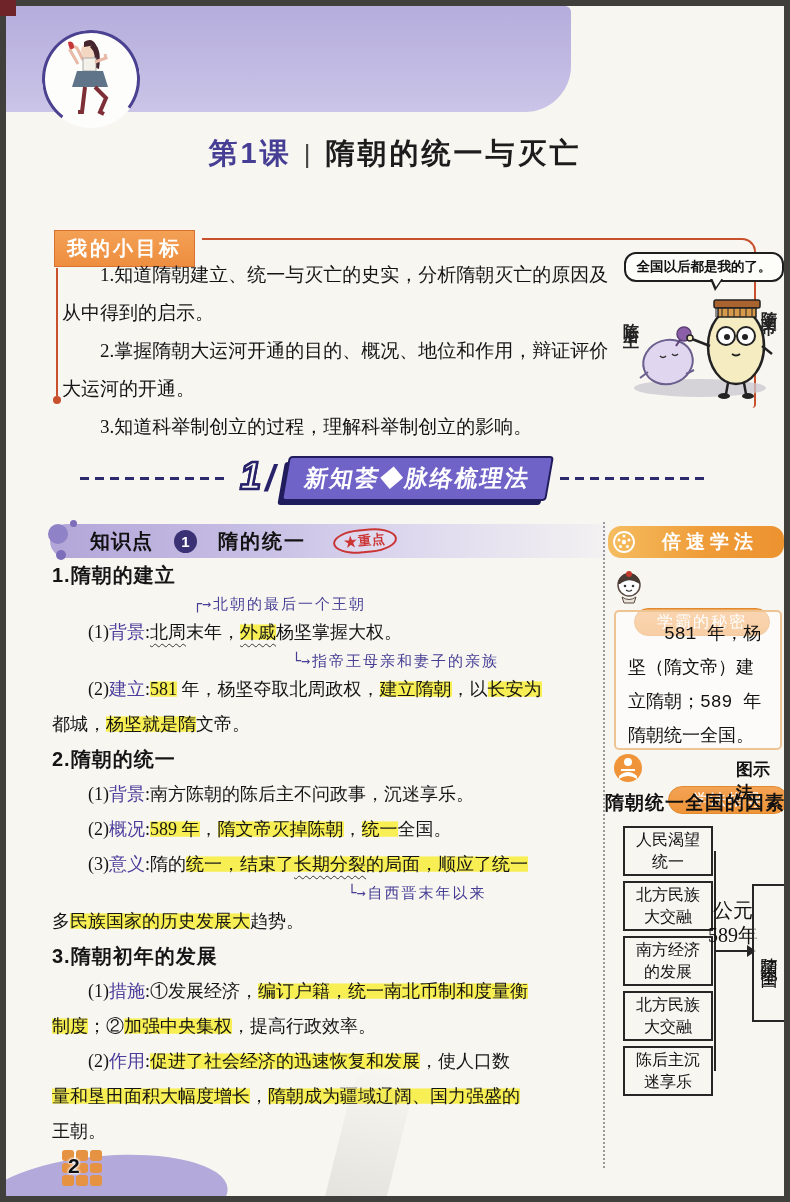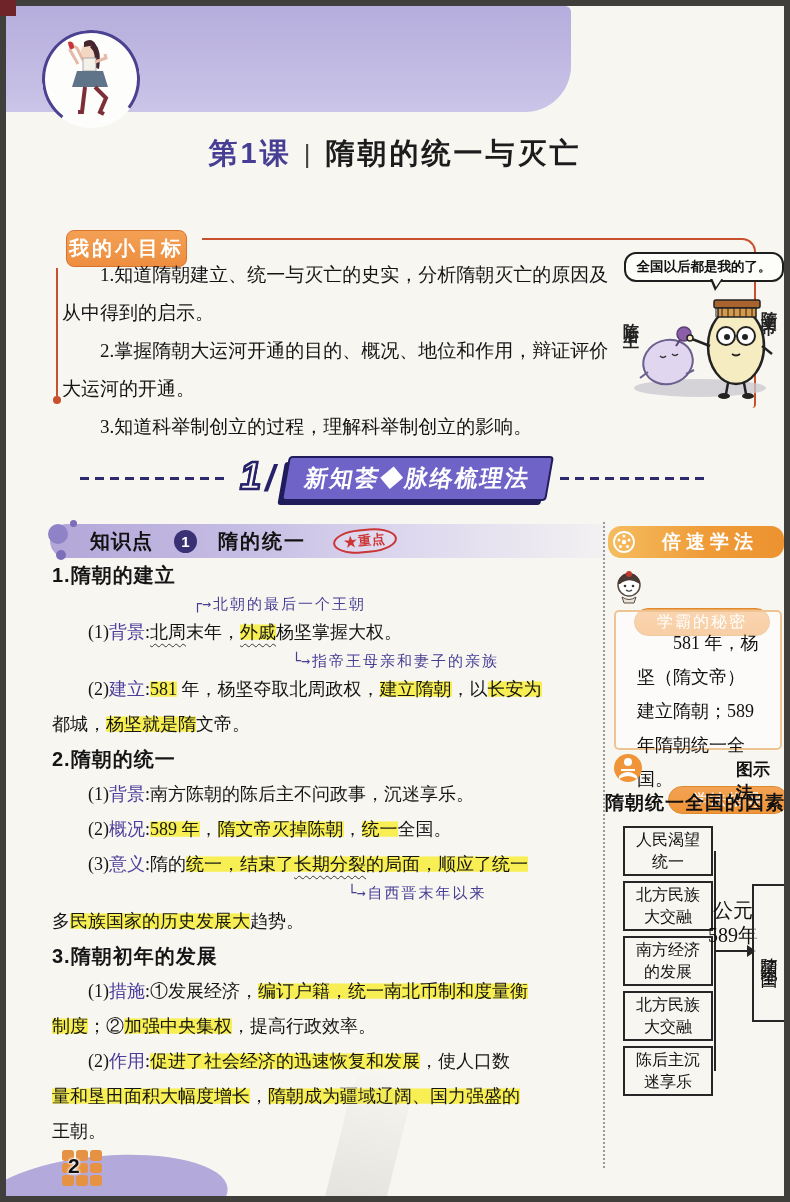--- a/index.html
+++ b/index.html
@@ -35,23 +35,23 @@
   .lesson-title .div{color:#444;font-weight:400;padding:0 12px;font-size:26px;}
   
   .goal-topline{
     position:absolute;left:196px;top:232px;width:552px;height:168px;
     border-top:2px solid #c9502c;border-right:2px solid #c9502c;
     border-radius:0 14px 4px 0;
   }
   .goal-leftline{position:absolute;left:50px;top:262px;width:2px;height:128px;background:#c9502c;}
   .goal-leftline::after{content:"";position:absolute;left:-3px;bottom:-8px;width:8px;height:8px;border-radius:50%;background:#c9502c;}
   .goal-badge{
-    position:absolute;left:60px;top:224px;padding:4px 2px;
+    position:absolute;left:48px;top:224px;padding:4px 12px;
     background:linear-gradient(180deg,#f3a055,#ee8e3f);
-    border:1px solid #d9712f;border-radius:8px;
+    border:1px solid #d9712f;border-radius:0;
     color:#fff;font-size:20px;font-weight:800;letter-spacing:3px;
   }
   .goal-list{position:absolute;left:56px;top:250px;width:556px;
     font-family:"Liberation Serif","DejaVu Serif",serif;
     font-size:19px;line-height:38px;color:#141414;}
   .goal-list p{margin:0;text-indent:2em;}
   
   .speech-bubble{
     position:absolute;left:618px;top:246px;width:156px;height:26px;
     background:#fdfdfa;border:2px solid #1e1e1e;border-radius:12px;
@@ -144,21 +144,21 @@
   .badge-icon{position:absolute;z-index:2;}
   .icon-student{left:608px;top:564px;}
   .icon-reading{left:606px;top:746px;}
   .guide-tag{position:absolute;left:730px;top:752px;font-size:17px;font-weight:800;color:#111;}
   .secret-box{
     position:absolute;left:608px;top:604px;width:168px;height:140px;
     border:2px solid #eec493;border-radius:5px;background:rgba(255,255,255,.55);
     font-family:"Liberation Serif","DejaVu Serif",serif;font-size:18px;line-height:34px;color:#111;
     padding:1px 8px;box-sizing:border-box;
   }
-  .secret-box p{margin:13px;text-indent:2em;}
+  .secret-box p{margin:4px;text-indent:2em;font-family:Liberation Mono, monospace;}
   .sb-chart-title{position:absolute;left:598px;top:784px;width:182px;text-align:center;
     font-size:19px;font-weight:800;color:#111;letter-spacing:1px;}
   .factors{position:absolute;left:617px;top:820px;width:90px;display:flex;flex-direction:column;gap:5px;}
   .factor-box{
     box-sizing:border-box;width:90px;height:50px;border:2px solid #262626;
     font-family:"Liberation Serif","DejaVu Serif",serif;font-size:16px;line-height:22px;
     display:flex;align-items:center;justify-content:center;text-align:center;
     padding:1px 4px;color:#111;background:rgba(248,246,241,.6);
   }
   .flow-spine{position:absolute;left:708px;top:845px;width:2px;height:220px;background:#262626;}

